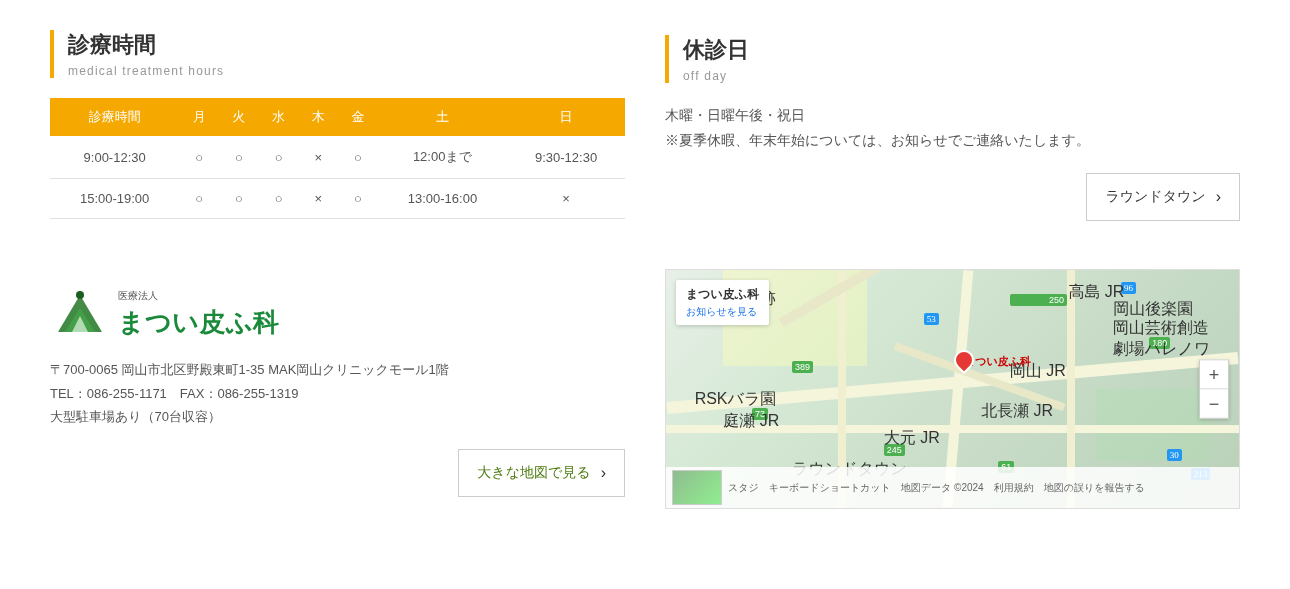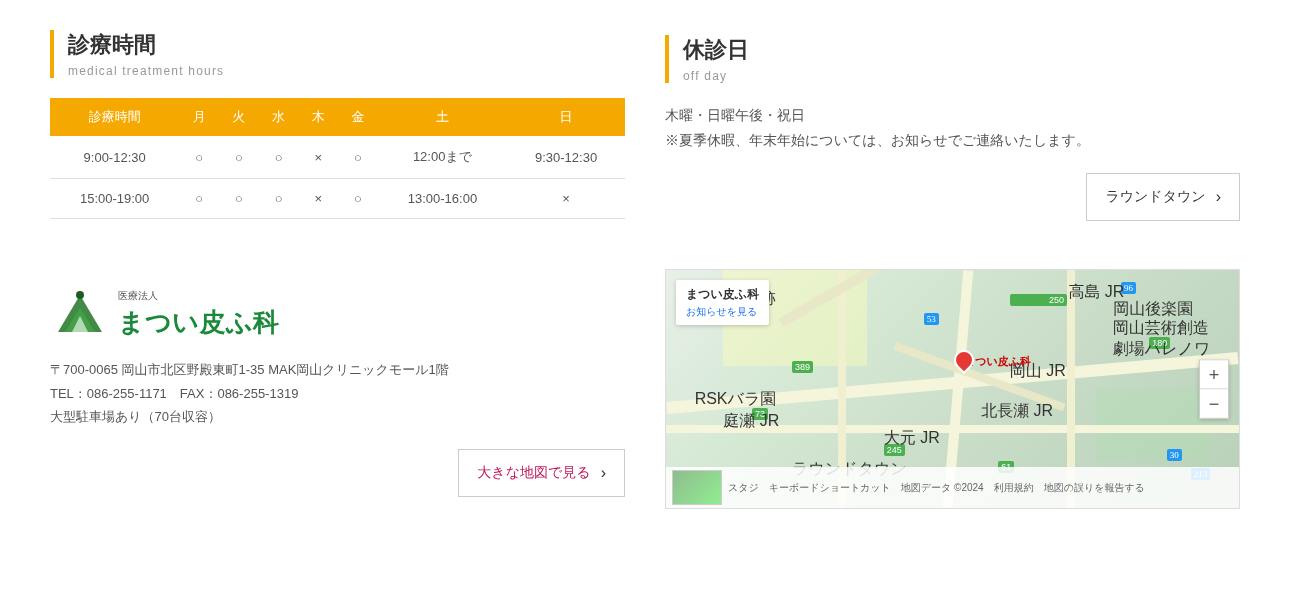--- a/index.html
+++ b/index.html
@@ -142,21 +142,21 @@
       border: 1px solid #ccc;
       padding: 14px 18px;
       margin-top: 20px;
       cursor: pointer;
       background: #fff;
       max-width: 220px;
       float: right;
     }
     .big-map-btn span {
       font-size: 14px;
-      color: #be185d;
+      color: #4d7c0f;
     }
     .big-map-btn .arrow {
       font-size: 16px;
       color: #333;
       margin-left: 10px;
     }
     
     .map-container {
       width: 100%;
       height: 240px;

